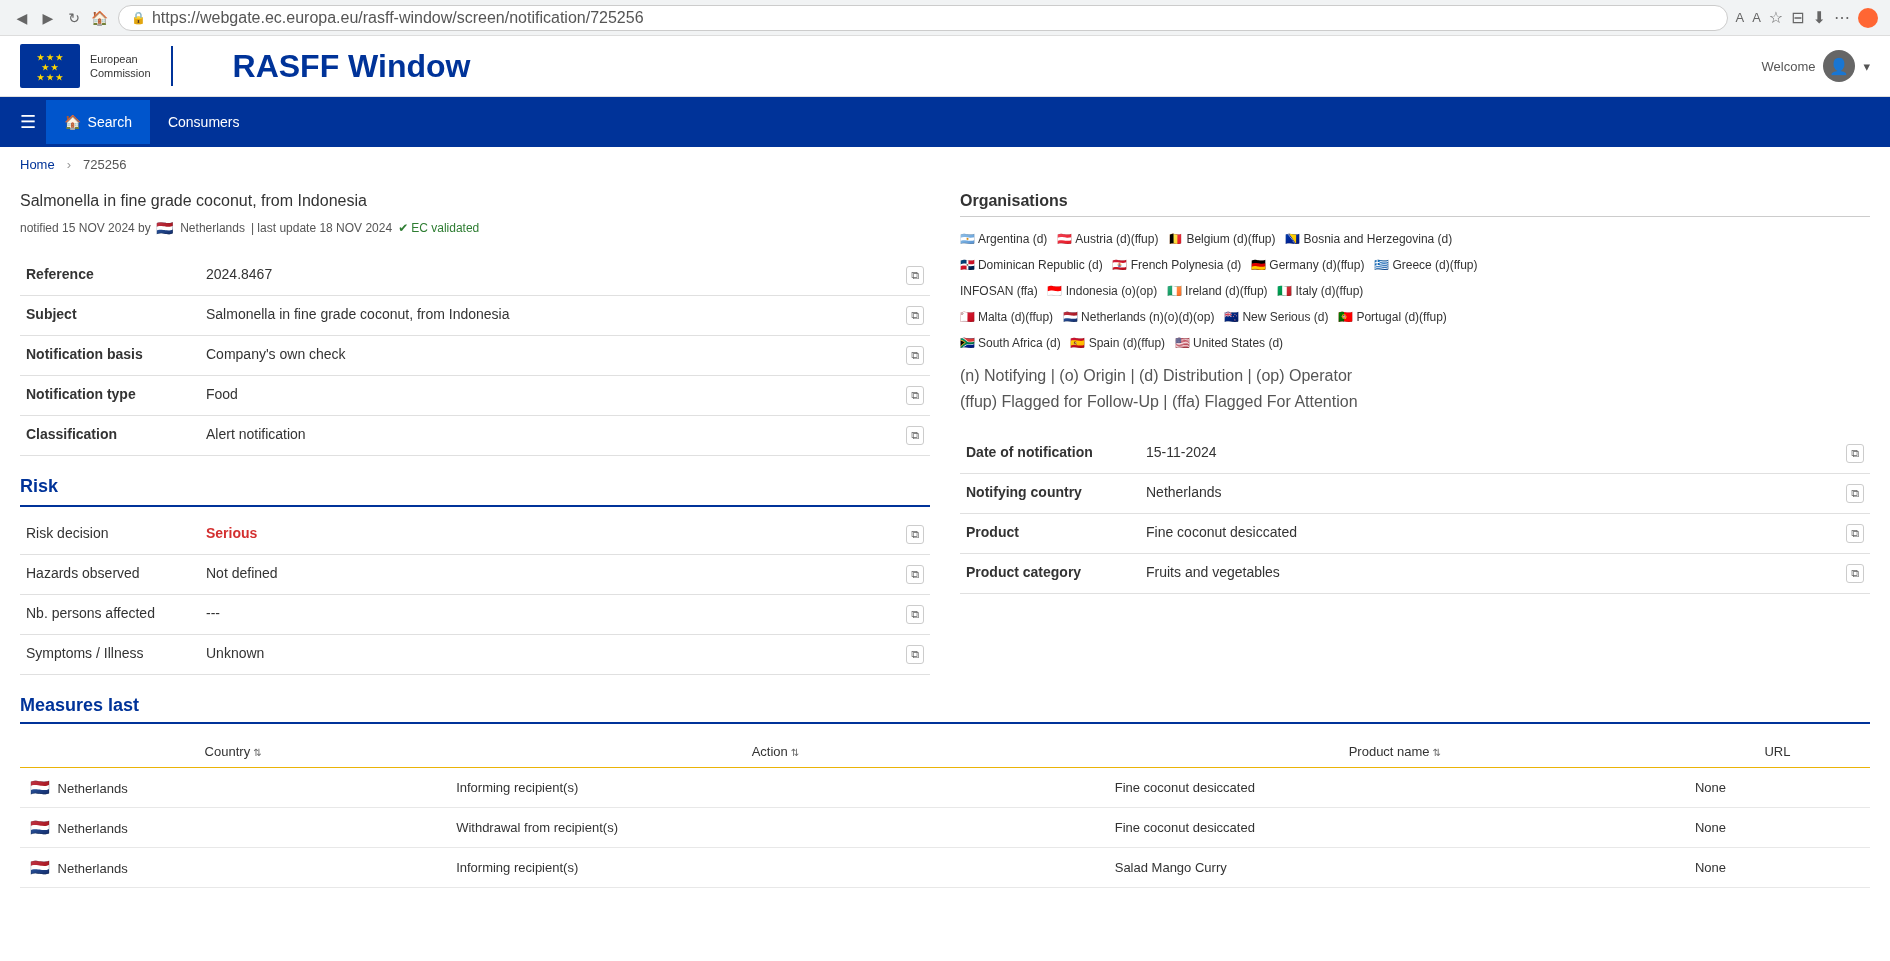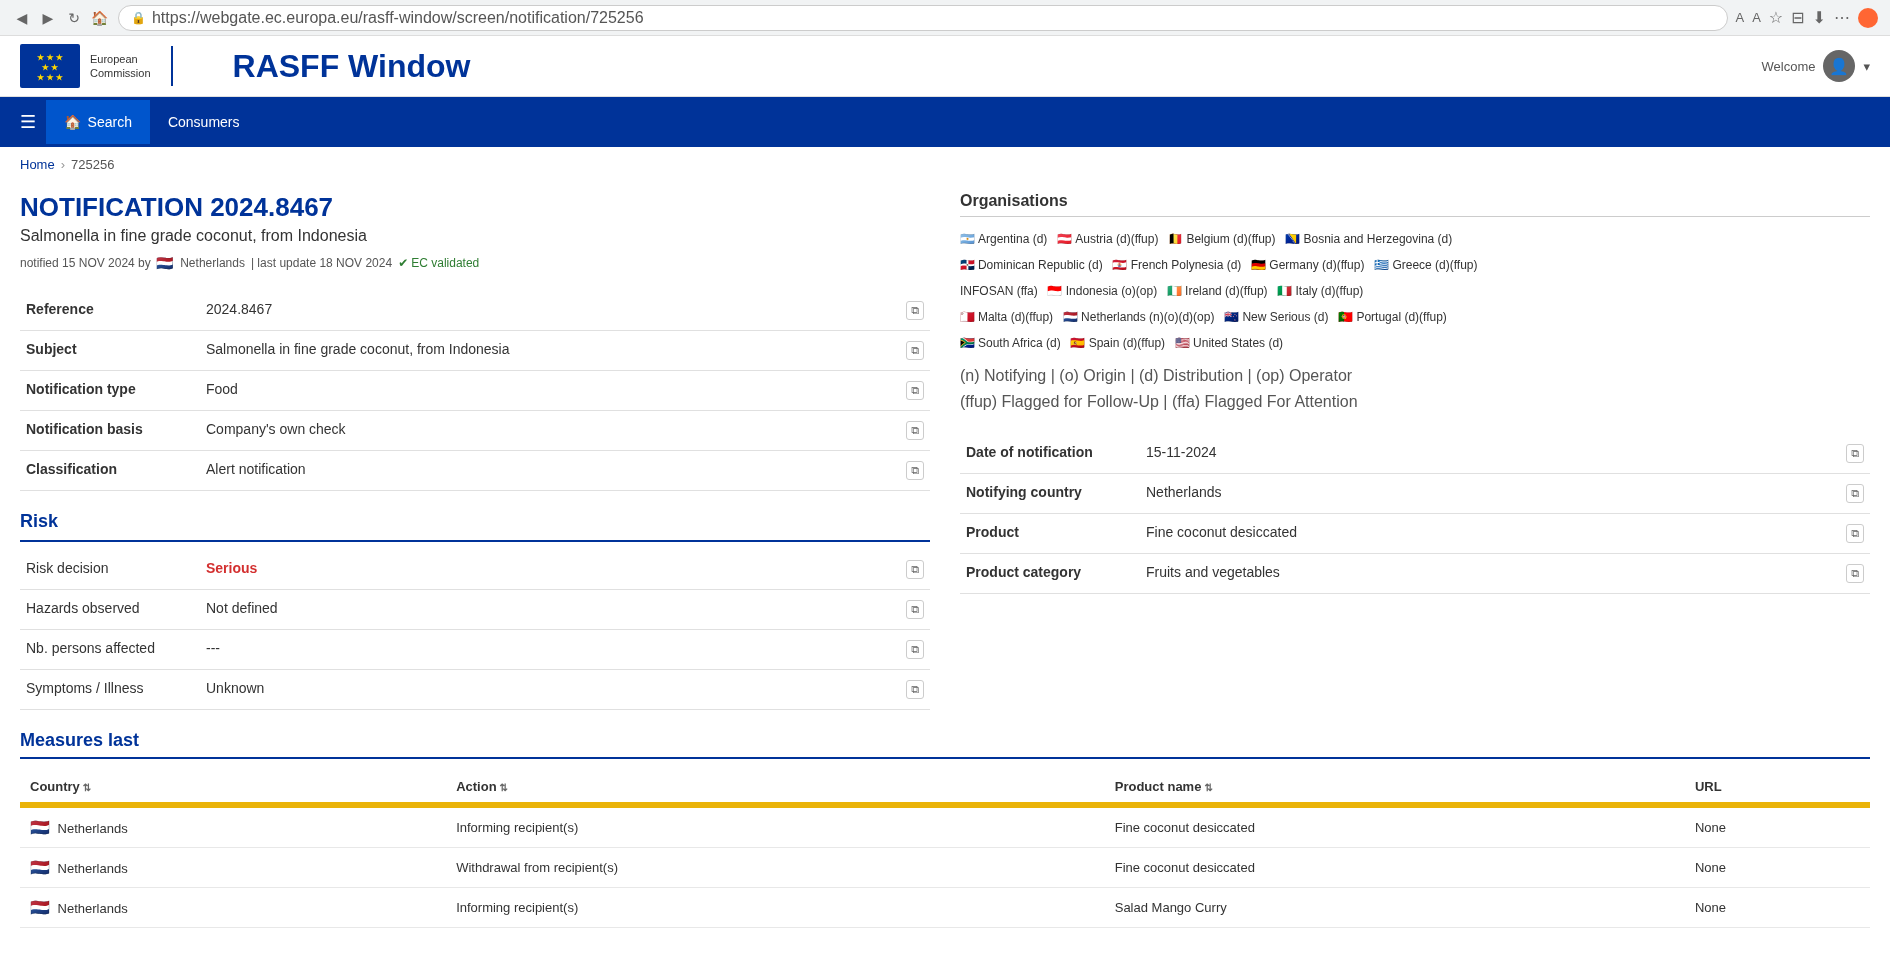--- a/index.html
+++ b/index.html
@@ -72,21 +72,21 @@
     }
     .nav-item.active { background: #0055cc; }
 
     
     .breadcrumb {
       padding: 10px 20px;
       font-size: 13px;
       color: #555;
       display: flex;
       align-items: flex-end;
-      gap: 6px;
+      gap: 12px;
     }
     .breadcrumb a { color: #003399; text-decoration: none; }
     .breadcrumb-sep { color: #999; }
 
     
     .main-content { padding: 10px 20px 30px; }
     .content-grid { display: grid; grid-template-columns: 1fr 1fr; gap: 30px; }
 
     
     .notification-title { font-size: 26px; font-weight: bold; color: #003399; margin-bottom: 4px; }
@@ -123,22 +123,22 @@
     .org-legend { font-size: 16px; color: #555; margin-top: 8px; line-height: 1.6; }
 
     .detail-table { width: 100%; border-collapse: collapse; }
     .detail-table tr { border-bottom: 1px solid #e0e0e0; }
     .detail-table td { padding: 10px 6px; vertical-align: top; }
     .detail-table td:first-child { font-weight: bold; color: #333; width: 180px; }
     .measures-title { font-size: 18px; font-weight: bold; color: #003399; border-bottom: 2px solid #003399; padding-bottom: 6px; margin-bottom: 12px; }
 
     .measures-table { width: 100%; border-collapse: collapse; }
     .measures-table th {
-      text-align: left; padding: 8px 10px; font-weight: bold; color: #333;
-      border-bottom: 6px solid #eab308; font-size: 13px;
+      text-align: center; padding: 8px 10px; font-weight: normal; color: #333;
+      border-bottom: 1px solid #eab308; font-size: 13px;
     }
     .measures-table td { padding: 10px; border-bottom: 1px solid #e8e8e8; font-size: 13px; }
     .sort-icon { font-size: 10px; color: #666; margin-left: 3px; cursor: pointer; }
     .flag-emoji { font-size: 16px; margin-right: 4px; }
   </style>
 </head>
 <body>
 
 <div class="browser-bar">
   <div class="browser-controls">
@@ -205,21 +205,20 @@
 <div class="breadcrumb">
   <a href="#">Home</a>
   <span class="breadcrumb-sep">›</span>
   <span>725256</span>
 </div>
 
 <div class="main-content">
   <div class="content-grid">
 
     <div>
-      <div class="notification-title">NOTIFICATION 2024.8467</div>
       <div class="notification-subtitle">Salmonella in fine grade coconut, from Indonesia</div>
       <div class="notification-meta">
         <span>notified 15 NOV 2024 by</span>
         <span class="flag-inline">🇳🇱</span>
         <span>Netherlands</span>
         <span>| last update 18 NOV 2024</span>
         <span class="validated">
           <span style="color:#2e7d32;">✔</span>
           <span>EC validated</span>
         </span>
@@ -233,28 +232,28 @@
       <button class="copy-btn">⧉</button>
     </td>
             </tr>
             <tr>
     <td>Subject</td>
     <td>Salmonella in fine grade coconut, from Indonesia
       <button class="copy-btn">⧉</button>
     </td>
             </tr>
             <tr>
+    <td>Notification basis</td>
+    <td>Company's own check
+      <button class="copy-btn">⧉</button>
+    </td>
+            </tr>
+            <tr>
     <td>Notification type</td>
     <td>Food
-      <button class="copy-btn">⧉</button>
-    </td>
-            </tr>
-            <tr>
-    <td>Notification basis</td>
-    <td>Company's own check
       <button class="copy-btn">⧉</button>
     </td>
             </tr>
             <tr>
     <td>Classification</td>
     <td>Alert notification
       <button class="copy-btn">⧉</button>
     </td>
             </tr>
           </tbody>

